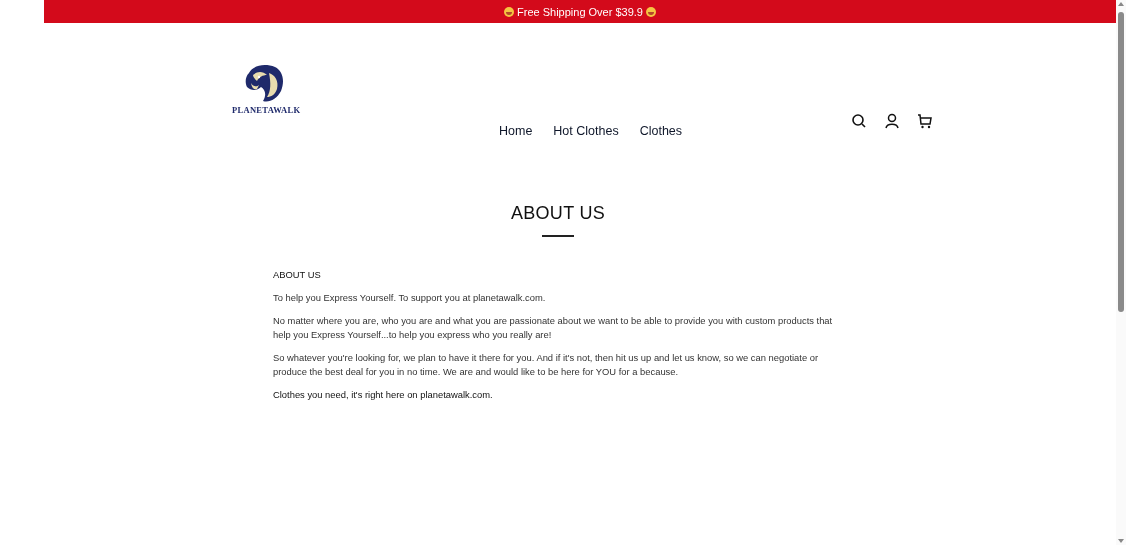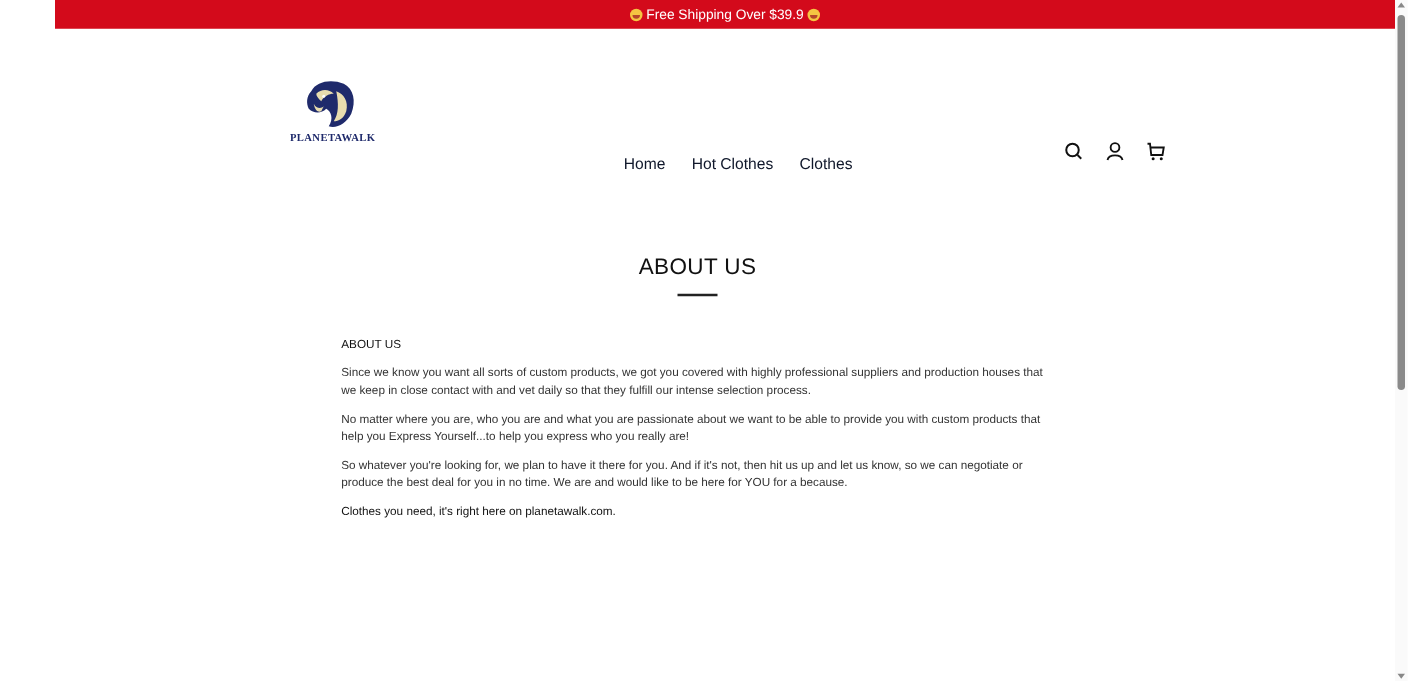--- a/index.html
+++ b/index.html
@@ -75,21 +75,21 @@
           </svg>
       </span>
     </div>
   </div>
 
   <div class="title">ABOUT US</div>
   <div class="title-rule"></div>
 
   <div class="content">
     <p class="dark">ABOUT US</p>
-    <p>Since we know you want all sorts of custom products, we got you covered with highly professional suppliers and production houses that we keep in close contact with and vet daily so that they fulfill our intense selection process.</p>
+    <p>To help you Express Yourself. To support you at planetawalk.com.</p>
     <p>No matter where you are, who you are and what you are passionate about we want to be able to provide you with custom products that help you Express Yourself...to help you express who you really are!</p>
     <p>So whatever you're looking for, we plan to have it there for you. And if it's not, then hit us up and let us know, so we can negotiate or produce the best deal for you in no time. We are and would like to be here for YOU for a because.</p>
     <p class="dark">Clothes you need, it's right here on planetawalk.com.</p>
   </div>
 </div>
 
 <div class="scrollbar">
   <div class="scroll-up"></div>
   <div class="scroll-thumb"></div>
   <div class="scroll-down"></div>

